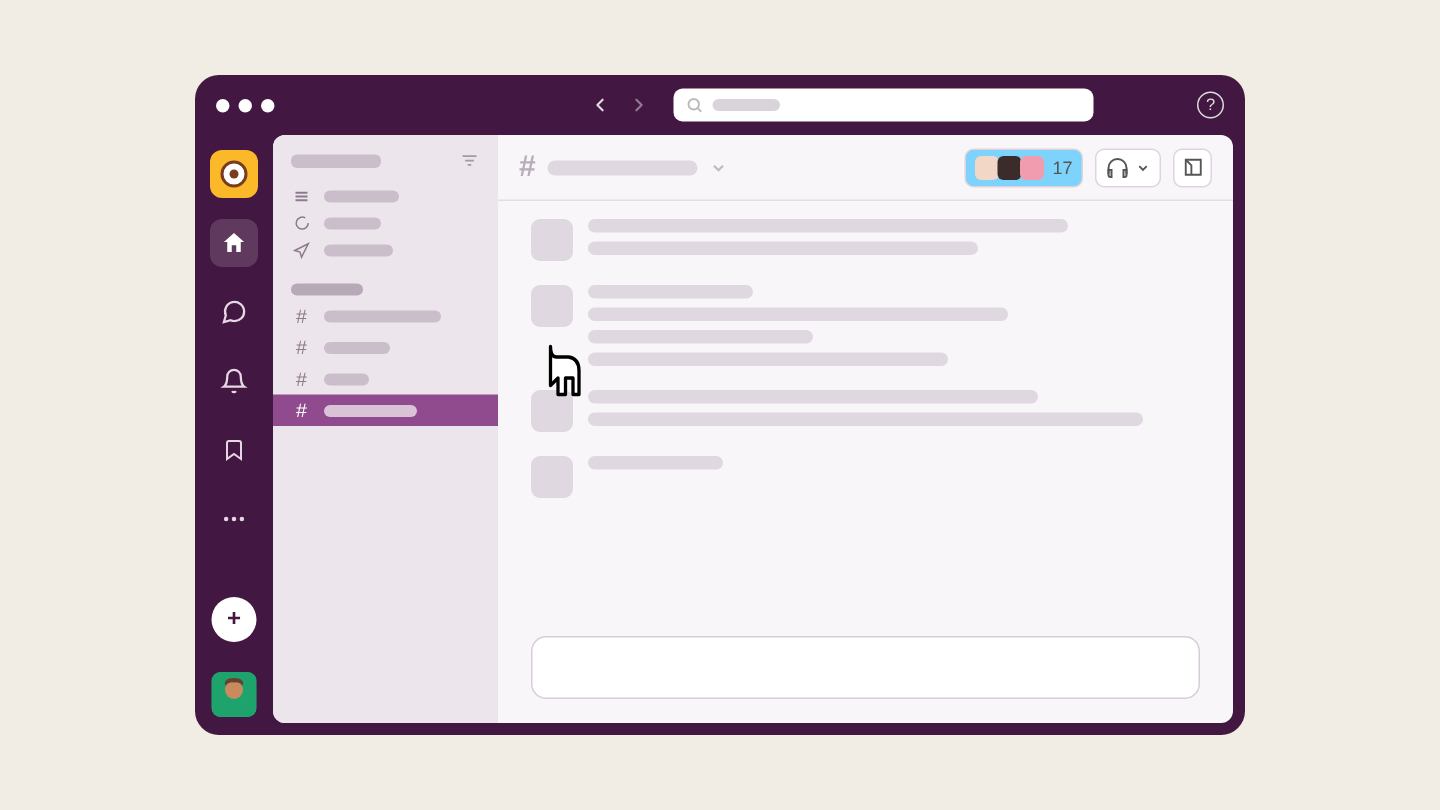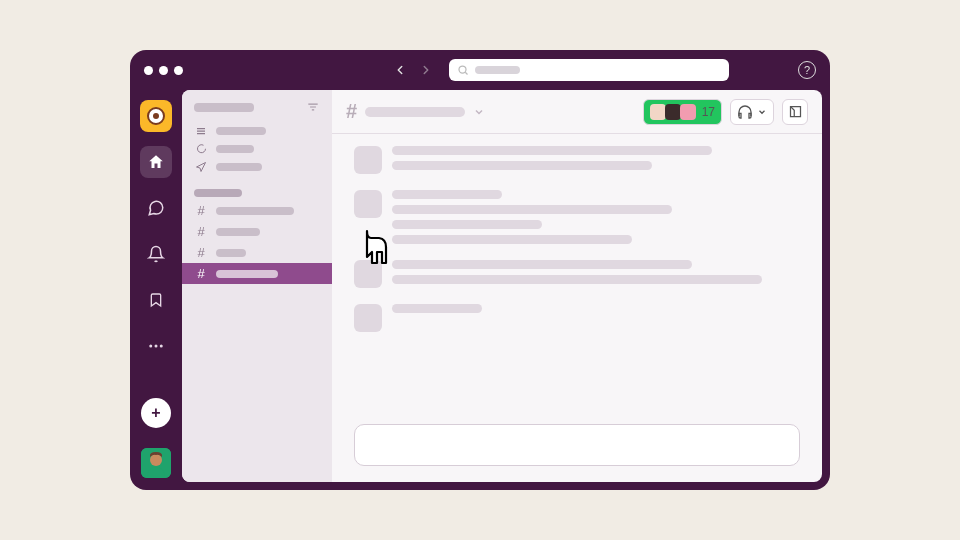--- a/index.html
+++ b/index.html
@@ -67,21 +67,21 @@
   .sb-section{height:10px;}
   .sb-row.sel{background:#8f4b8d;color:#fff;}
   .sb-row.sel .sb-ph{background:#d8c3d7;}
 
   .main{flex:1;display:flex;flex-direction:column;}
   .chan-header{height:44px;display:flex;align-items:center;padding:0 14px;border-bottom:1px solid #e4dde4;gap:8px;}
   .chan-hash{color:#b8adb8;font-weight:600;font-size:20px;}
   .chan-name{height:10px;width:100px;background:#e0d8e0;border-radius:5px;}
   .chan-caret{color:#c3b8c3;}
   .hdr-spacer{flex:1;}
-  .members{height:26px;border:1px solid #ddd4dd;border-radius:6px;display:flex;align-items:center;padding:0 6px;gap:4px;background:#22c55e;}
+  .members{height:26px;border:1px solid #ddd4dd;border-radius:6px;display:flex;align-items:center;padding:0 6px;gap:4px;background:#7dd3fc;}
   .m-av{width:16px;height:16px;border-radius:4px;margin-left:-5px;}
   .m-av:first-child{margin-left:0;}
   .m-count{font-size:12px;color:#555;margin-left:2px;}
   .huddle{height:26px;border:1px solid #ddd4dd;border-radius:6px;display:flex;align-items:center;padding:0 6px;gap:4px;background:#fff;color:#555;}
   .canvas-btn{height:26px;width:26px;border:1px solid #ddd4dd;border-radius:6px;display:flex;align-items:center;justify-content:center;background:#fff;color:#555;}
 
   .messages{flex:1;padding:12px 22px;overflow:hidden;position:relative;}
   .msg{display:flex;gap:10px;margin-bottom:16px;}
   .msg-av{width:28px;height:28px;border-radius:6px;background:#e0d8e0;flex-shrink:0;}
   .msg-body{flex:1;display:flex;flex-direction:column;gap:6px;}

